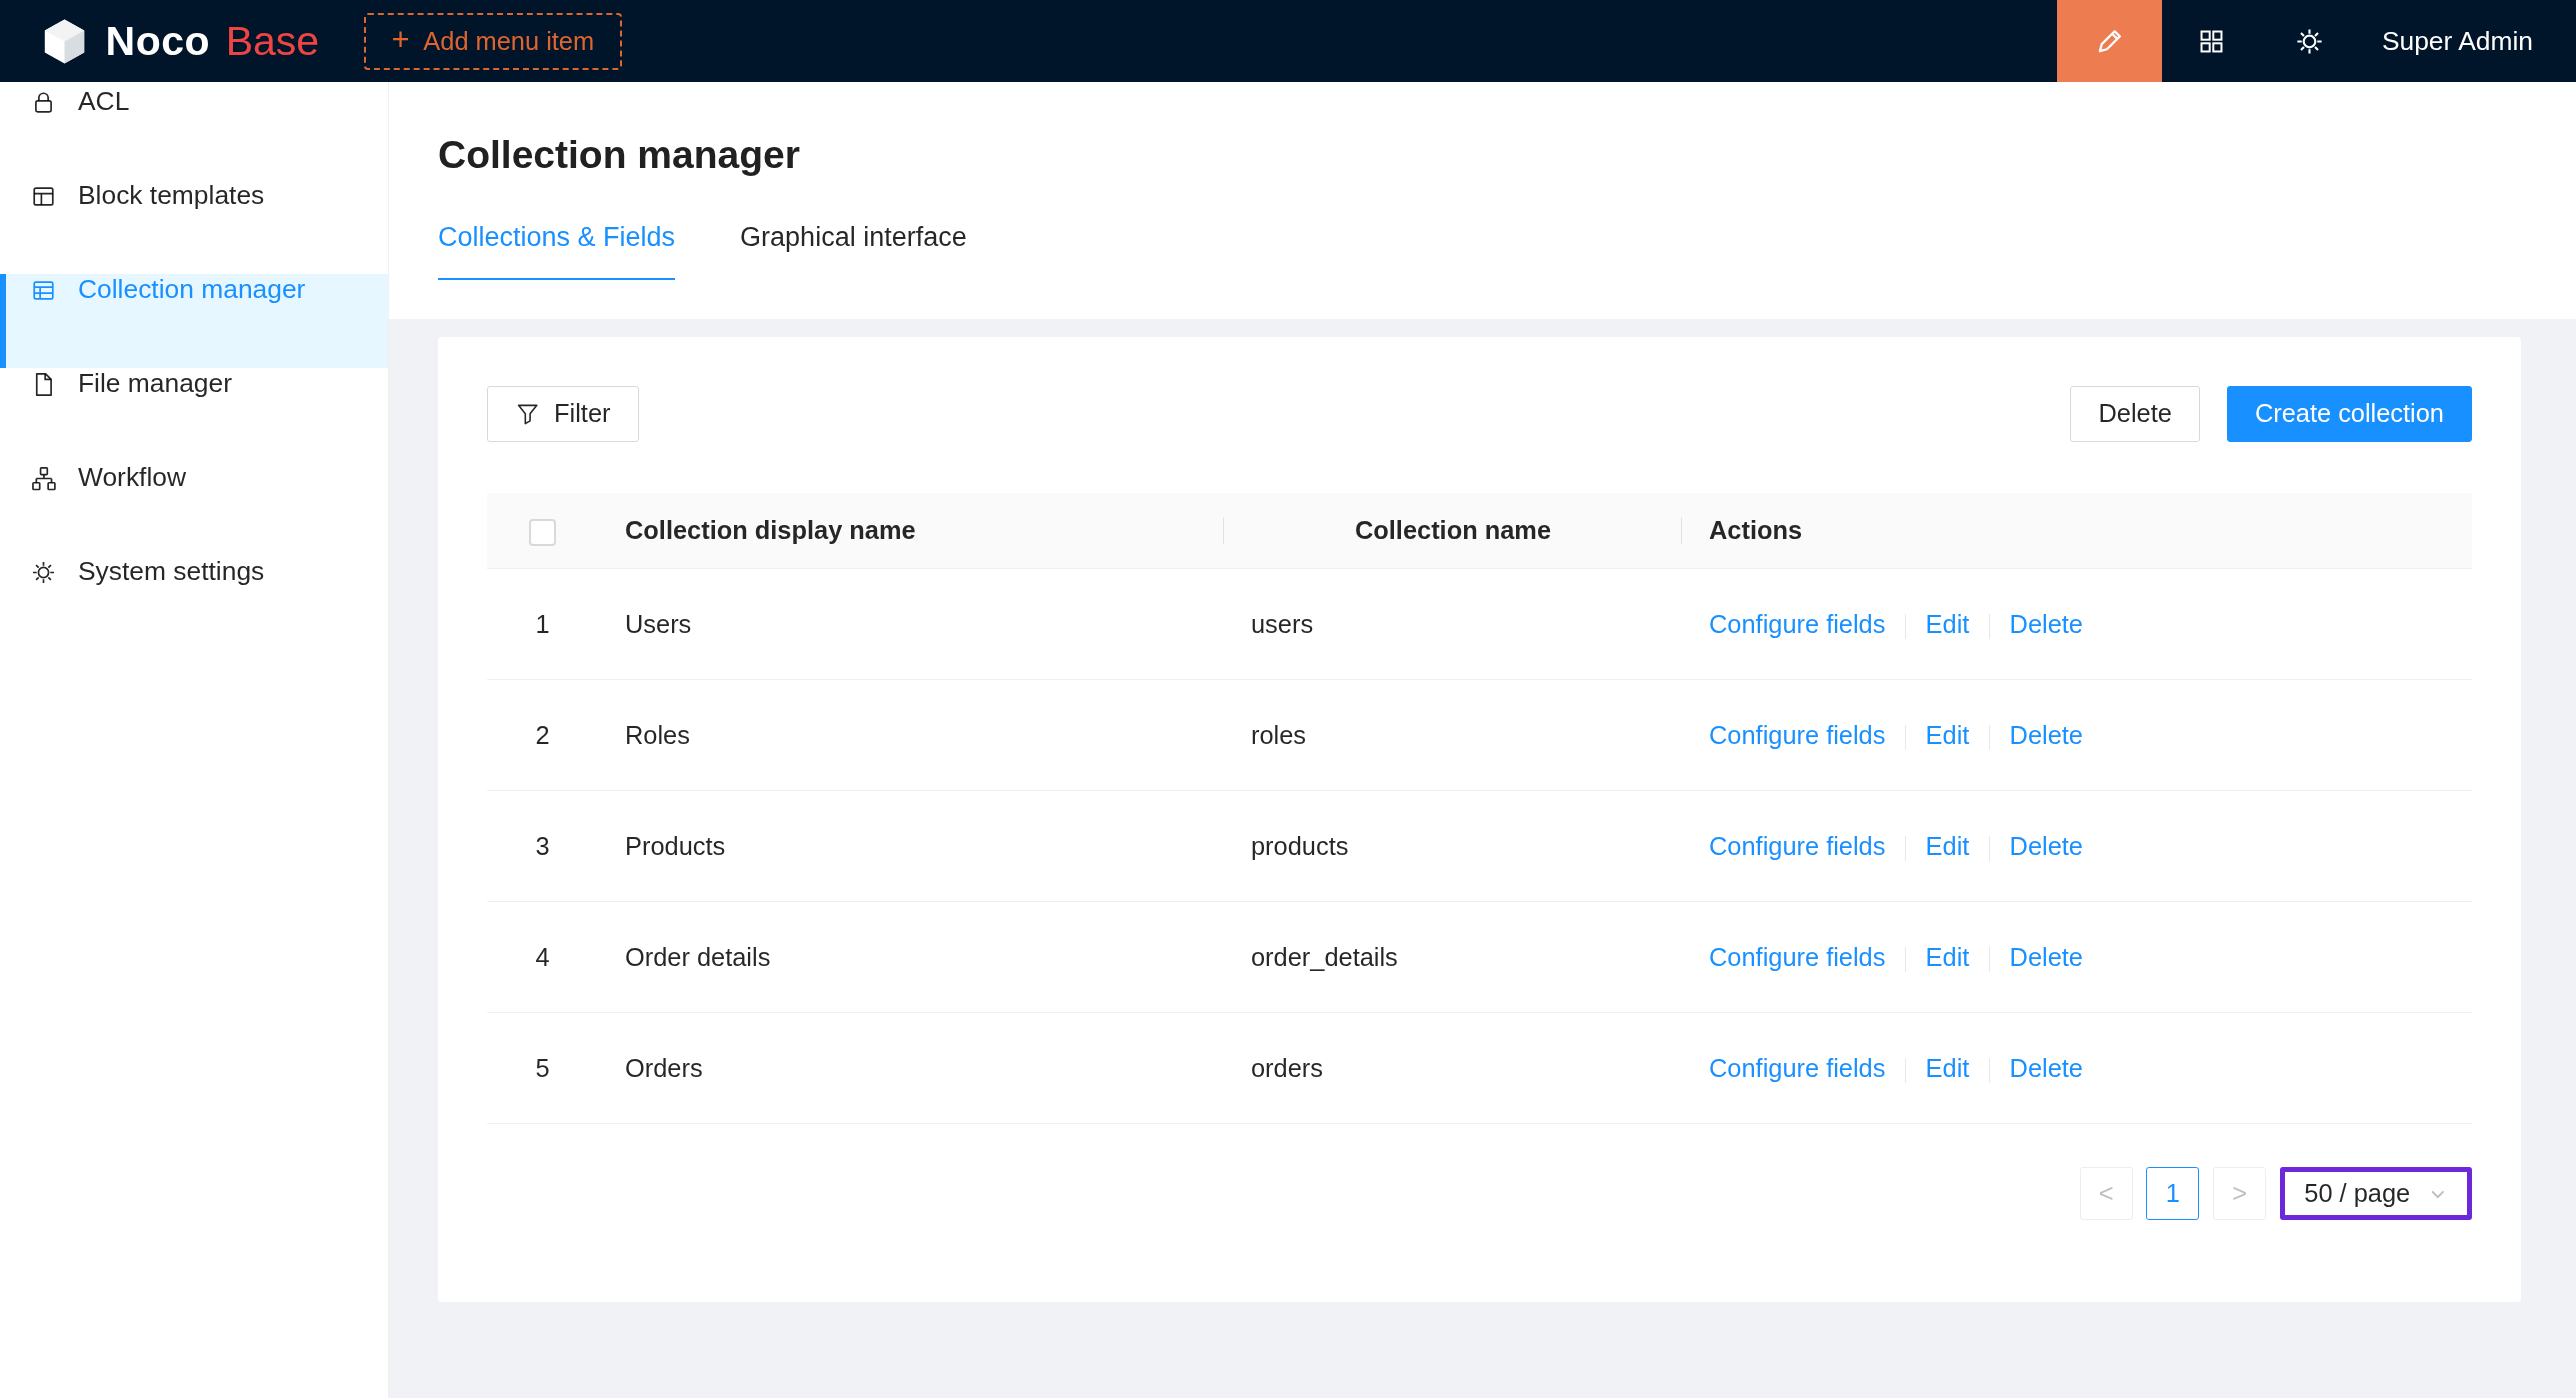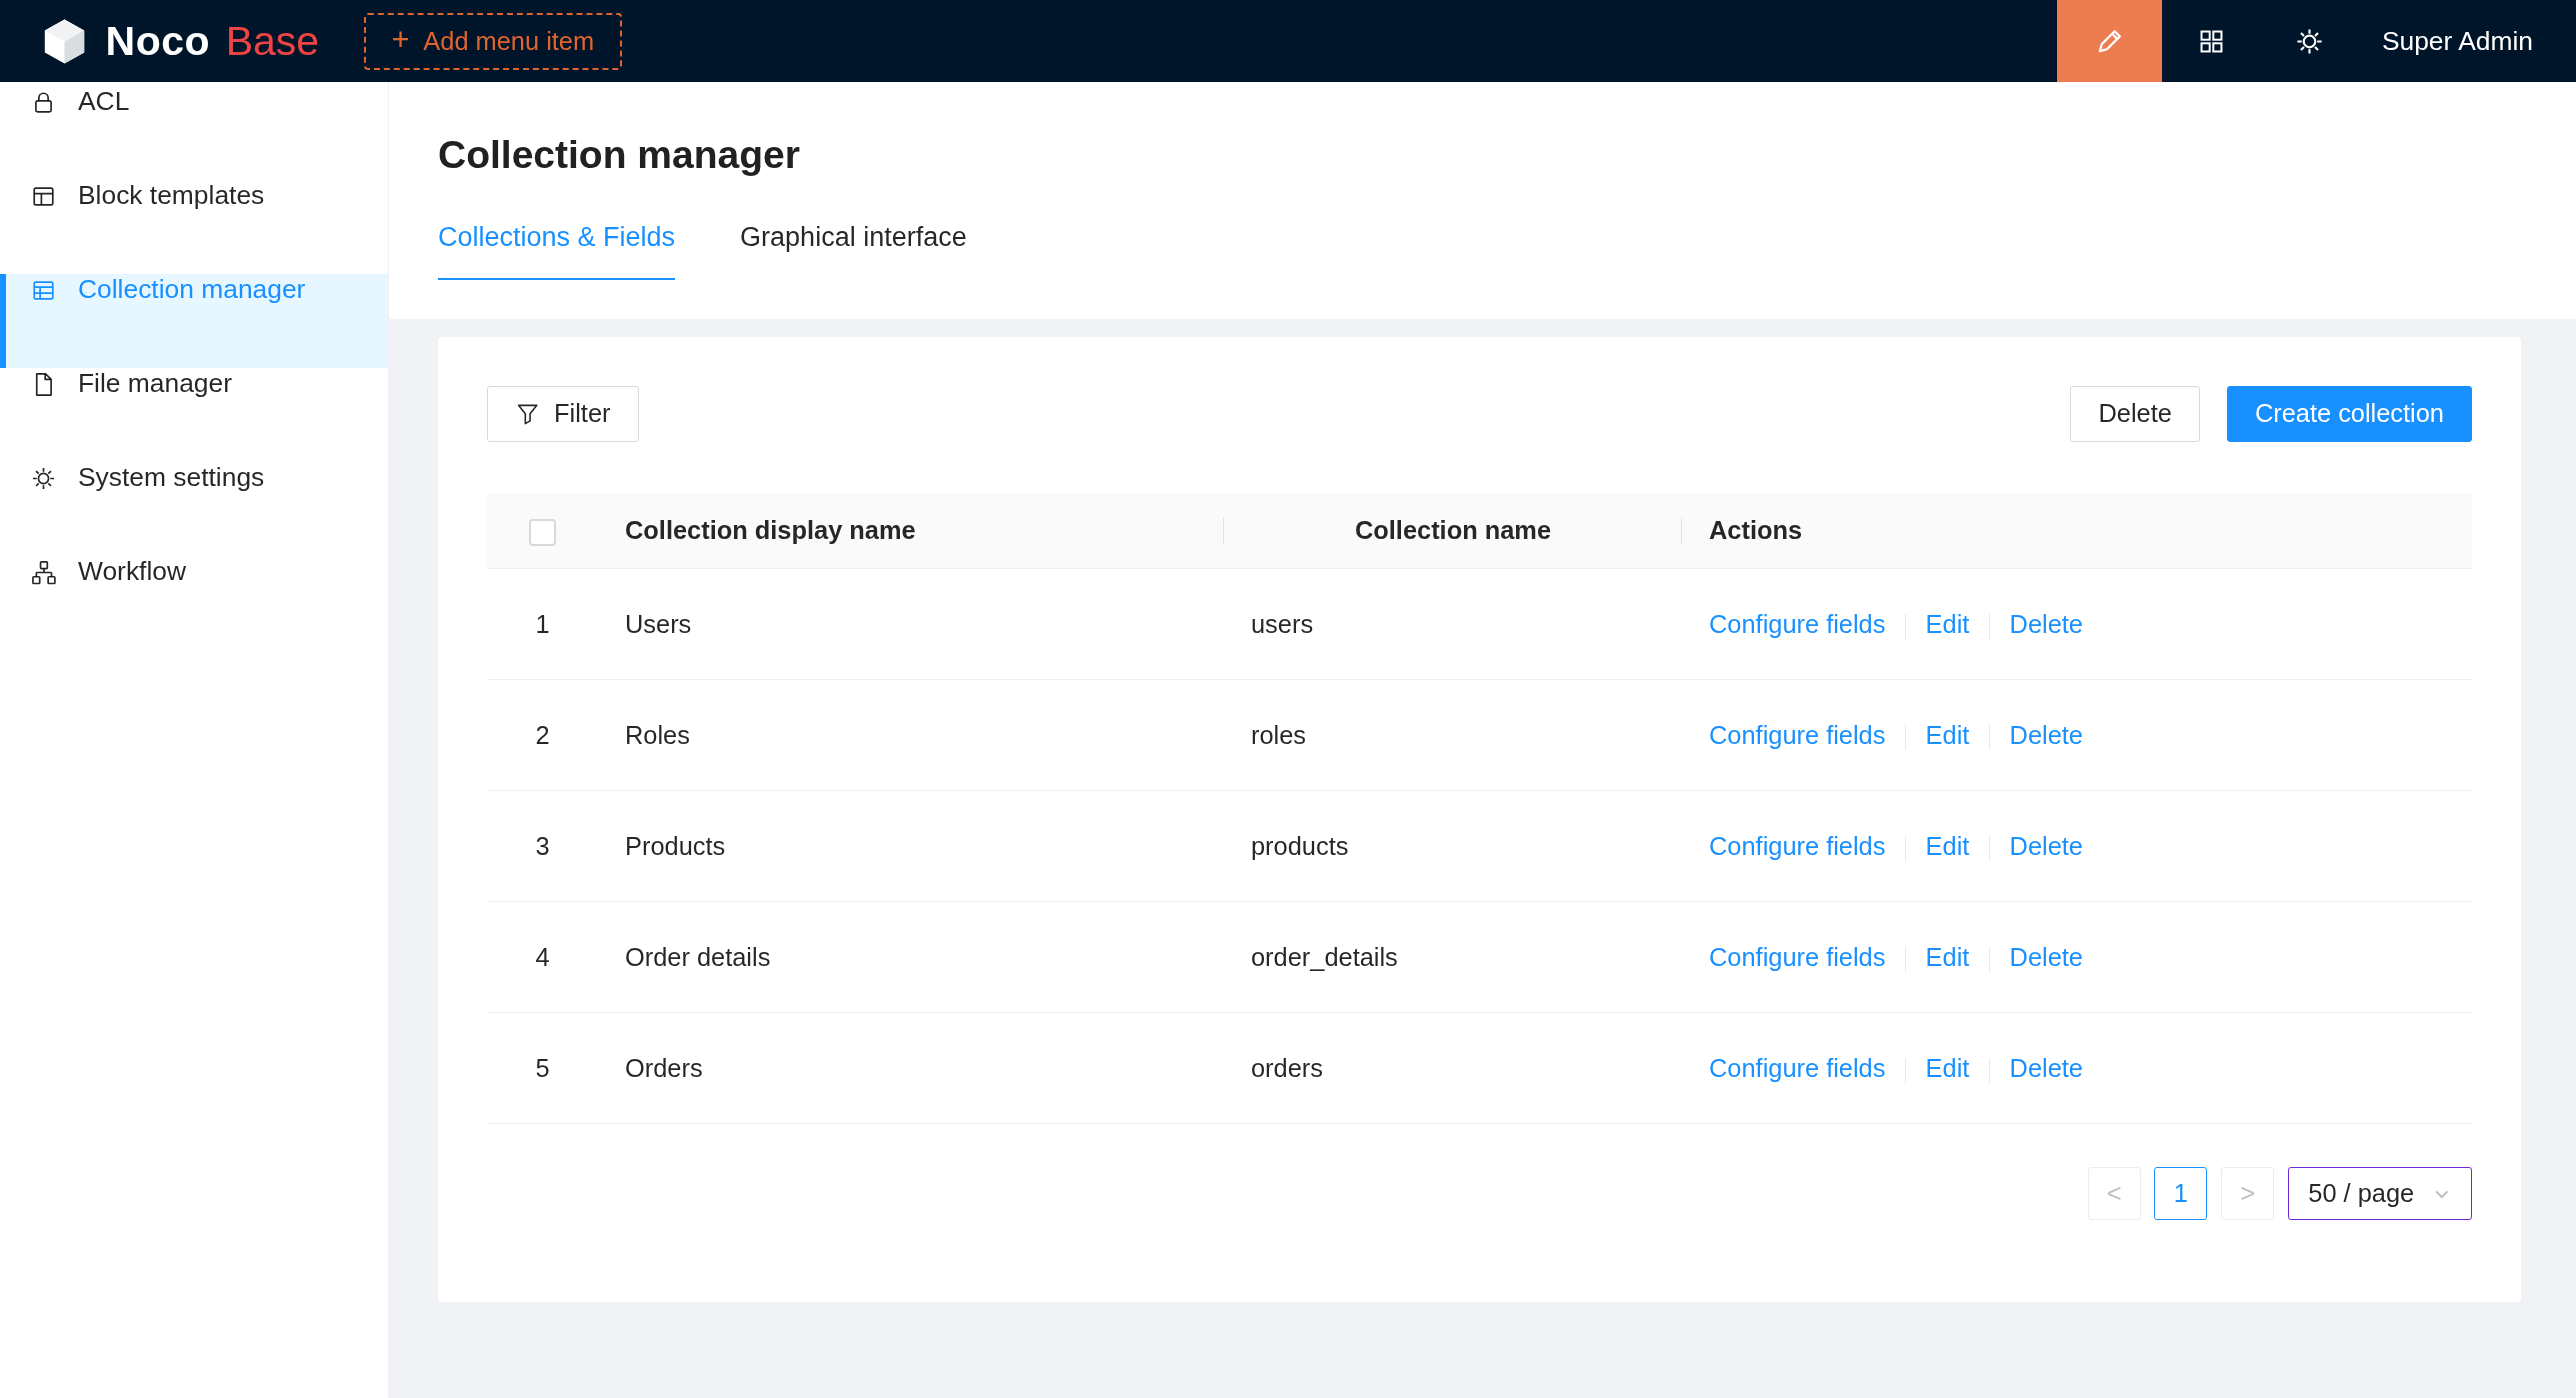--- a/index.html
+++ b/index.html
@@ -100,21 +100,21 @@
   .vsep { display: inline-block; width: 1px; height: 25.4px; background: #e8e8e8; margin: 0 19.6px; vertical-align: middle; }
 
   .pagination { display: flex; justify-content: flex-end; align-items: center; gap: 13.7px; margin-top: 43px; }
   .page-btn {
     min-width: 53px; height: 53px; border: 1px solid #ededed; background: #fff; border-radius: 2.9px;
     font-size: 25.4px; color: #bfbfbf; display: flex; align-items: center; justify-content: center;
     cursor: pointer; font-family: inherit;
   }
   .page-btn.current { border-color: var(--accent, #1890ff); color: var(--accent, #1890ff); }
   .page-size {
-    height: 53px; border: 1px solid #6d28d9; border-radius: 2.9px; background: #fff;
+    height: 53px; border: 5px solid #6d28d9; border-radius: 2.9px; background: #fff;
     display: flex; align-items: center; gap: 17.6px; padding: 0 19.6px; font-size: 25.4px; cursor: pointer;
   }
   svg { display: block; }
 </style>
 </head>
 <body>
 
 <div class="app">
 
   <header class="topbar">
@@ -201,36 +201,36 @@
           <svg viewBox="0 0 32 32" width="27" height="27" fill="none" stroke="currentColor" stroke-width="2">
             <path d="M8 3.5h10.5L25 10v18.5H8z" stroke-linejoin="round"></path>
             <path d="M18 3.5V10h7"></path>
           </svg>
         </span>
         <span class="side-label">File manager</span>
       </div>
       <div class="side-item">
         <span class="side-icon">
           <svg viewBox="0 0 32 32" width="27" height="27" fill="none" stroke="currentColor" stroke-width="2">
-            <circle cx="16" cy="16" r="6"></circle>
-            <path d="M16 3.5v4.5M16 24v4.5M3.5 16h4.5M24 16h4.5M7.2 7.2l3.1 3.1M21.7 21.7l3.1 3.1M24.8 7.2l-3.1 3.1M10.3 21.7l-3.1 3.1"></path>
-          </svg>
-        </span>
-        <span class="side-label">System settings</span>
-      </div>
-      <div class="side-item">
-        <span class="side-icon">
-          <svg viewBox="0 0 32 32" width="27" height="27" fill="none" stroke="currentColor" stroke-width="2">
             <rect x="12.5" y="3.5" width="8" height="8" rx="1"></rect>
             <rect x="3.5" y="21" width="8" height="8" rx="1"></rect>
             <rect x="21.5" y="21" width="8" height="8" rx="1"></rect>
             <path d="M16.5 11.5V16M7.5 16h18M7.5 16v5M25.5 16v5"></path>
           </svg>
         </span>
         <span class="side-label">Workflow</span>
+      </div>
+      <div class="side-item">
+        <span class="side-icon">
+          <svg viewBox="0 0 32 32" width="27" height="27" fill="none" stroke="currentColor" stroke-width="2">
+            <circle cx="16" cy="16" r="6"></circle>
+            <path d="M16 3.5v4.5M16 24v4.5M3.5 16h4.5M24 16h4.5M7.2 7.2l3.1 3.1M21.7 21.7l3.1 3.1M24.8 7.2l-3.1 3.1M10.3 21.7l-3.1 3.1"></path>
+          </svg>
+        </span>
+        <span class="side-label">System settings</span>
       </div>
     </nav>
 
     <main class="main">
       <div class="page-head">
         <h1 class="page-title">Collection manager</h1>
         <div class="tabs">
           <div class="tab active">Collections &amp; Fields</div>
           <div class="tab">Graphical interface</div>
         </div>

